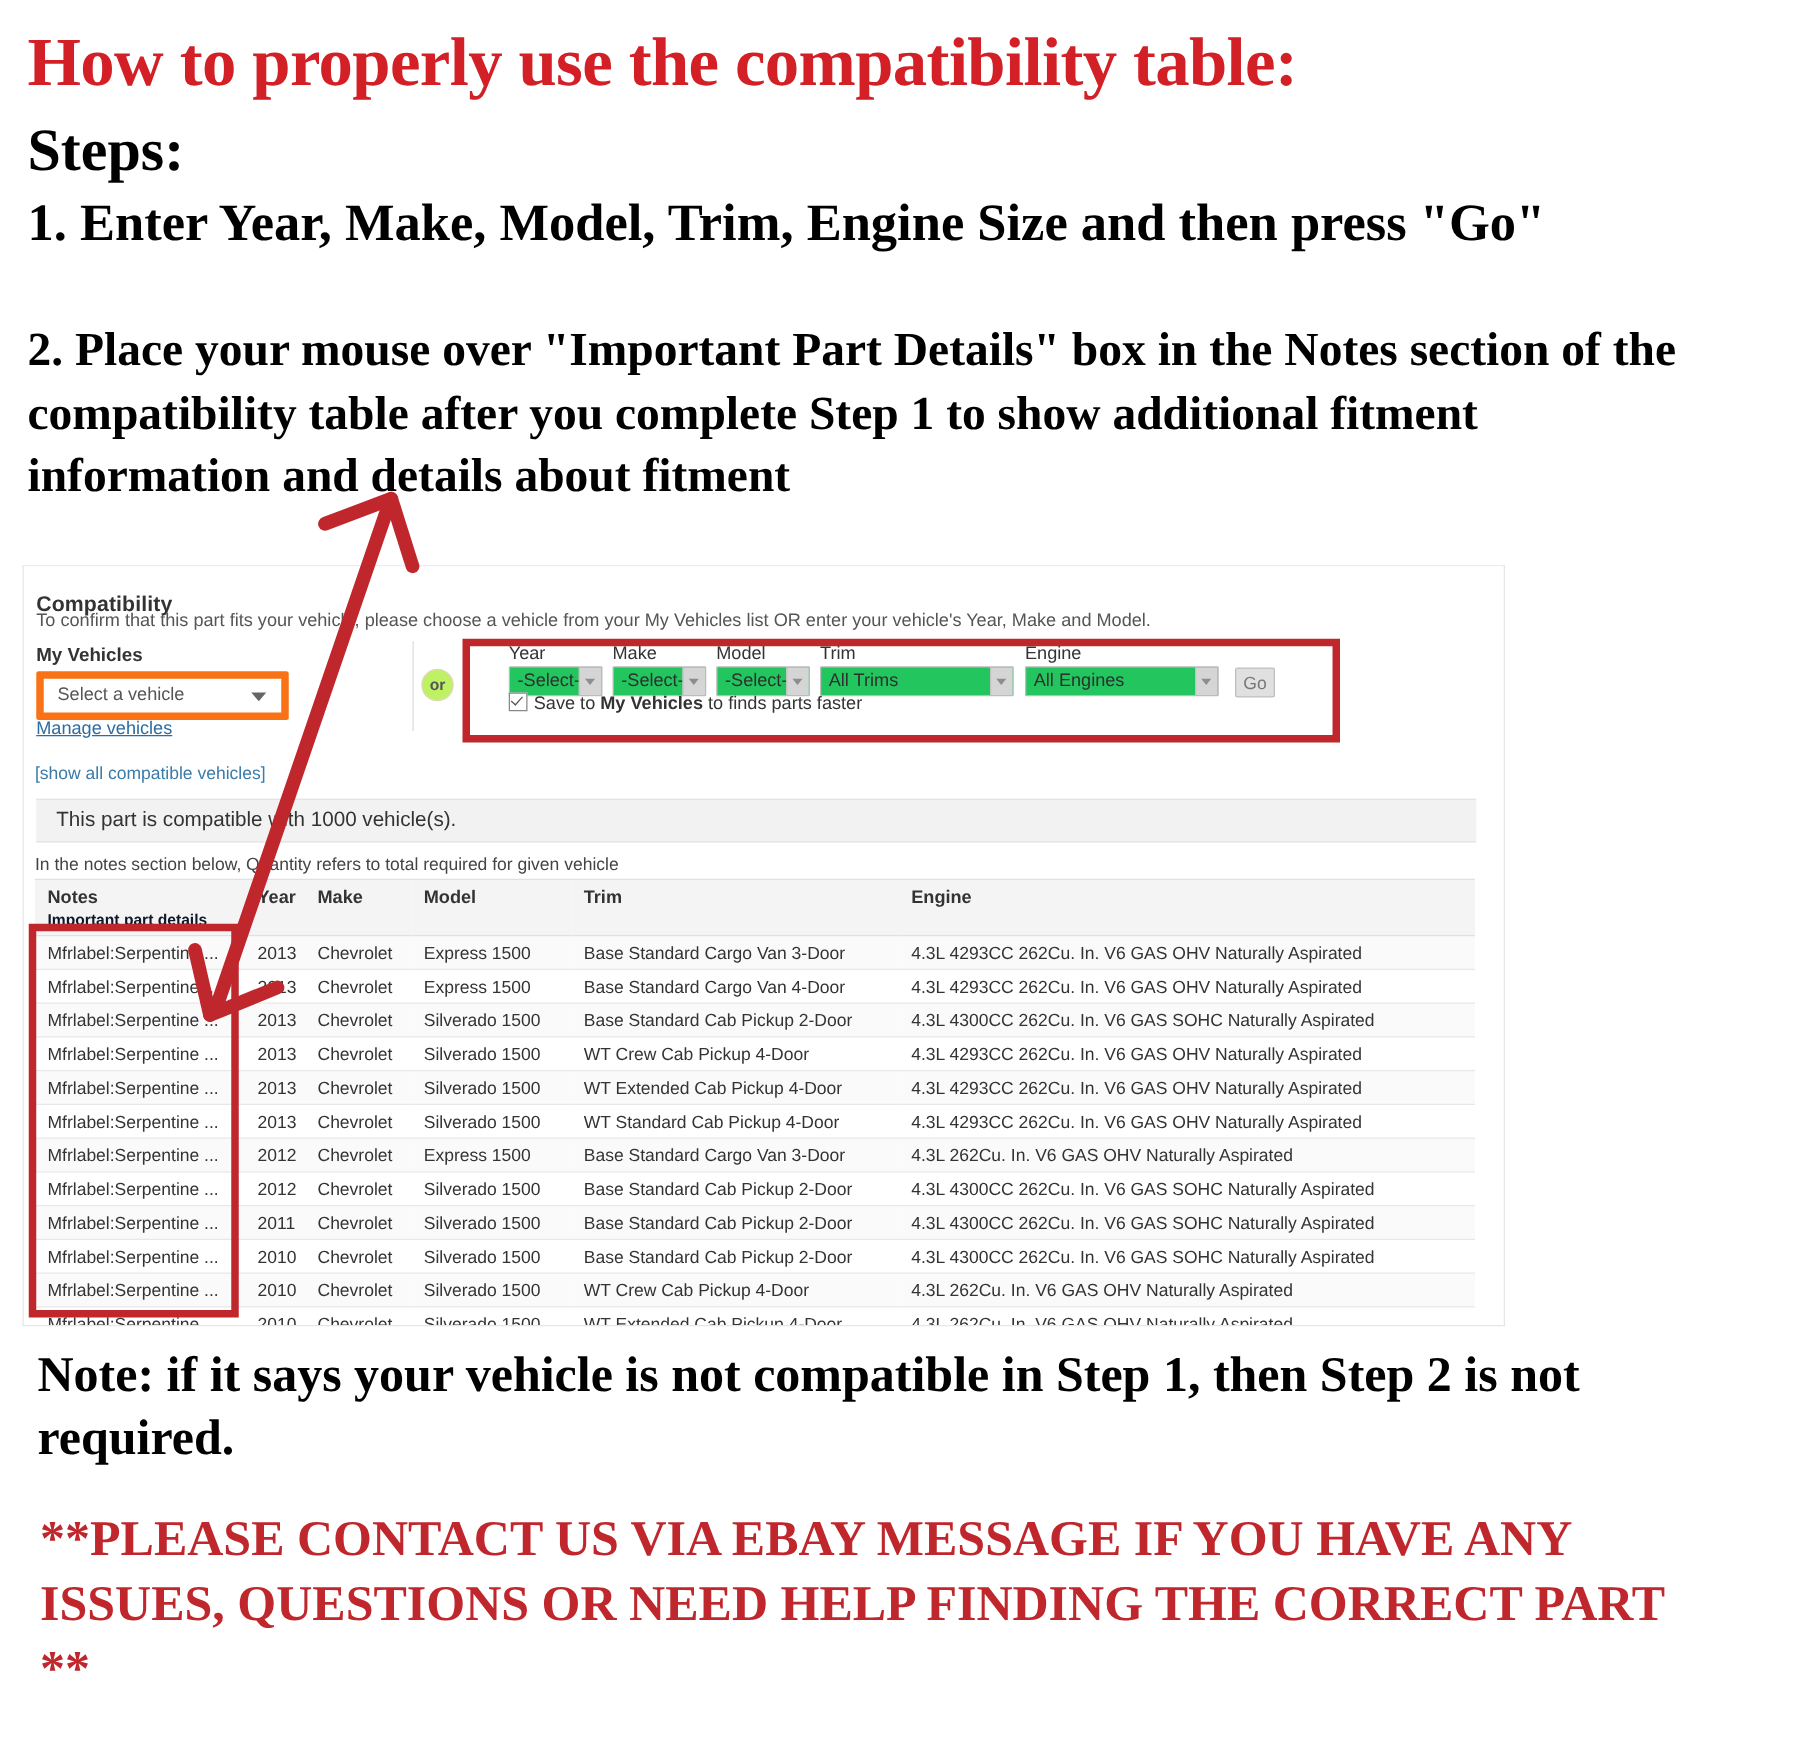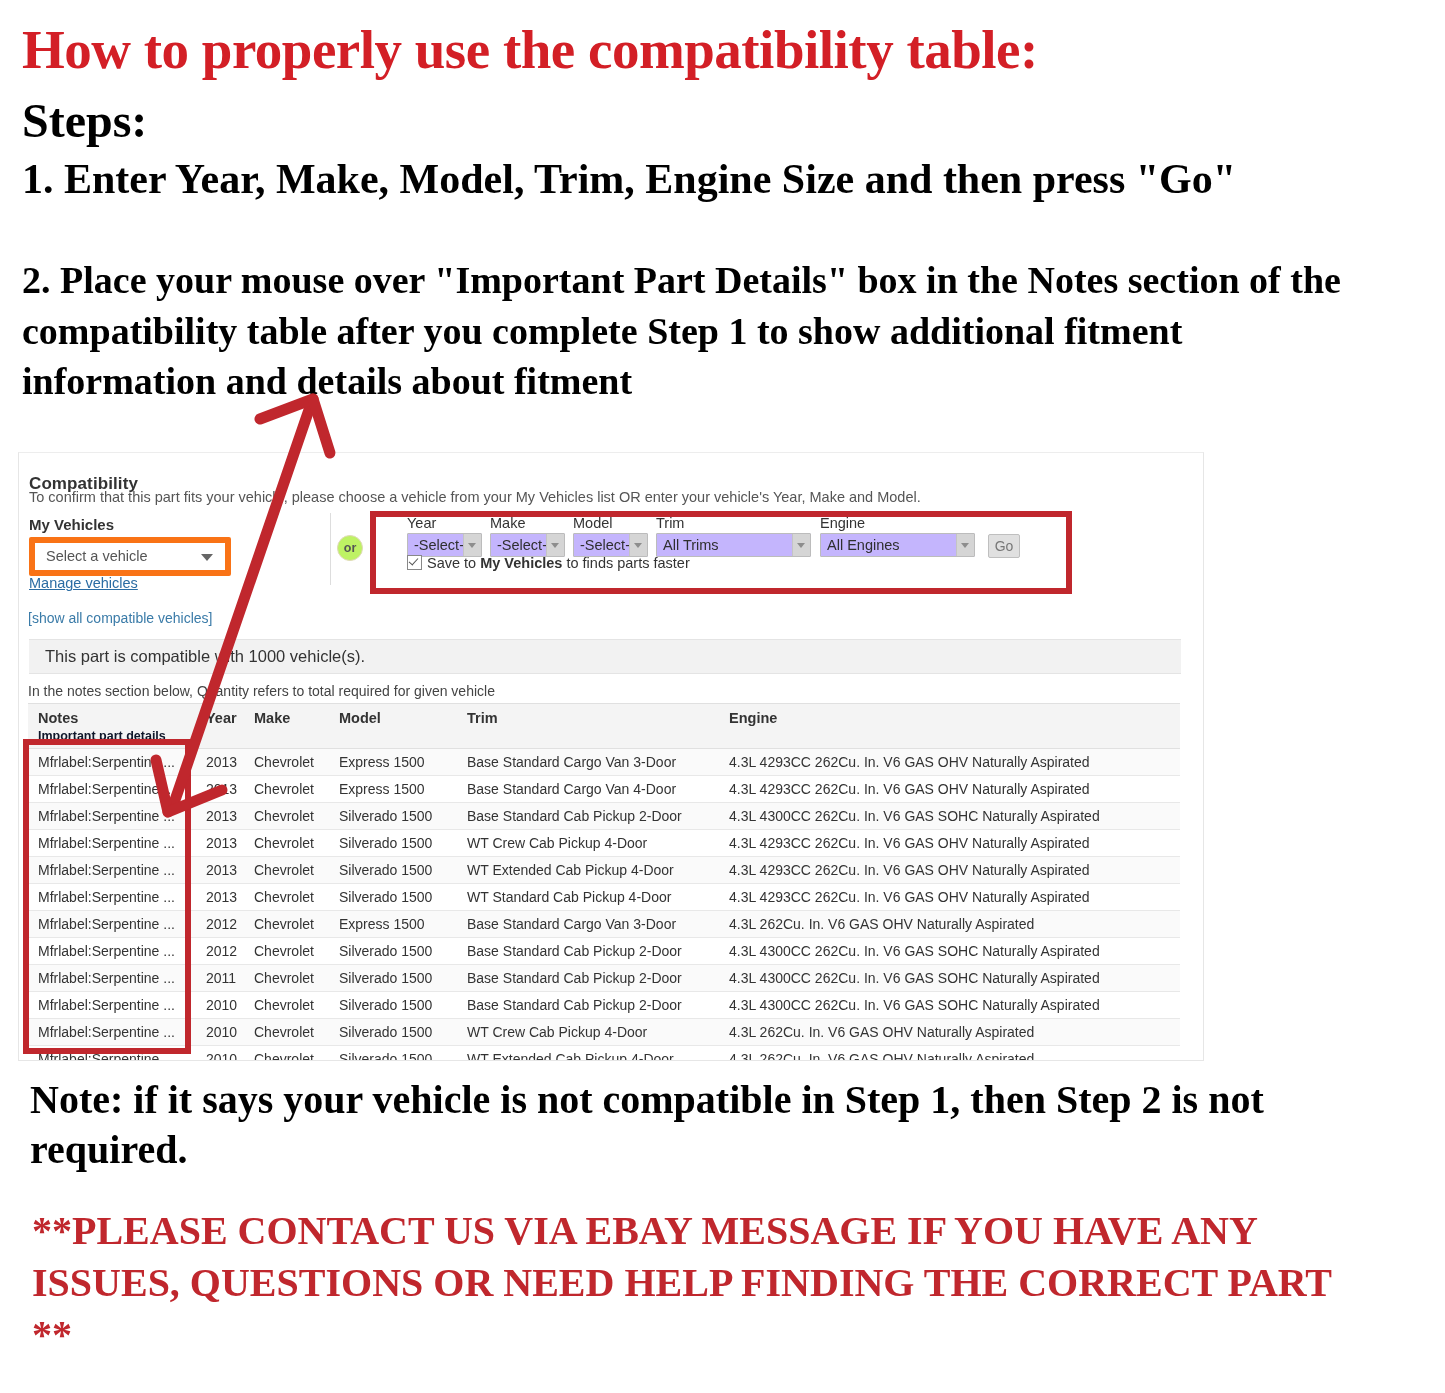--- a/index.html
+++ b/index.html
@@ -82,21 +82,21 @@
   .or-wrap .circle span{
     display:block;text-align:center;line-height:24px;font-size:12.5px;
     font-weight:bold;color:#555;
   }
 
   
   .form-area{position:absolute;left:388px;top:62px;}
   .fld{position:absolute;}
   .fld .lab{font-size:14.5px;color:#333;margin-bottom:2px;display:block;}
   .dd{
-    position:relative;height:24px;background:#c4b5fd;border:1px solid #bcbcbc;
+    position:relative;height:24px;background:#22c55e;border:1px solid #bcbcbc;
     box-sizing:border-box;border-radius:1px;
   }
   .dd .val{
     position:absolute;left:6px;top:3px;font-size:14.5px;color:#2f2f2f;white-space:nowrap;
   }
   .dd .arw{
     position:absolute;right:0;top:0;width:17px;height:22px;background:#d5d5d5;
     border-left:1px solid #c4c4c4;
   }
   .dd .arw i{

